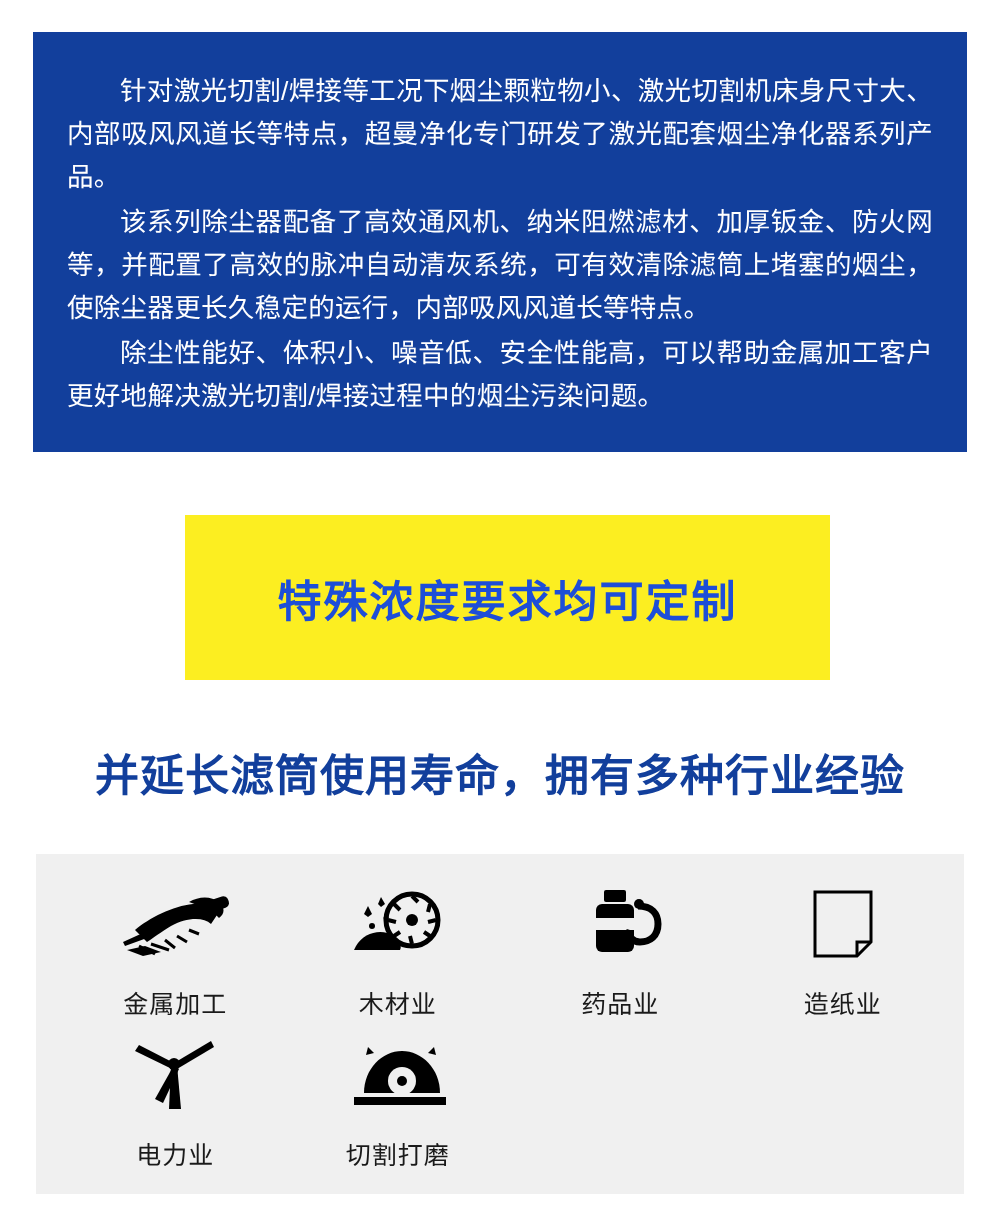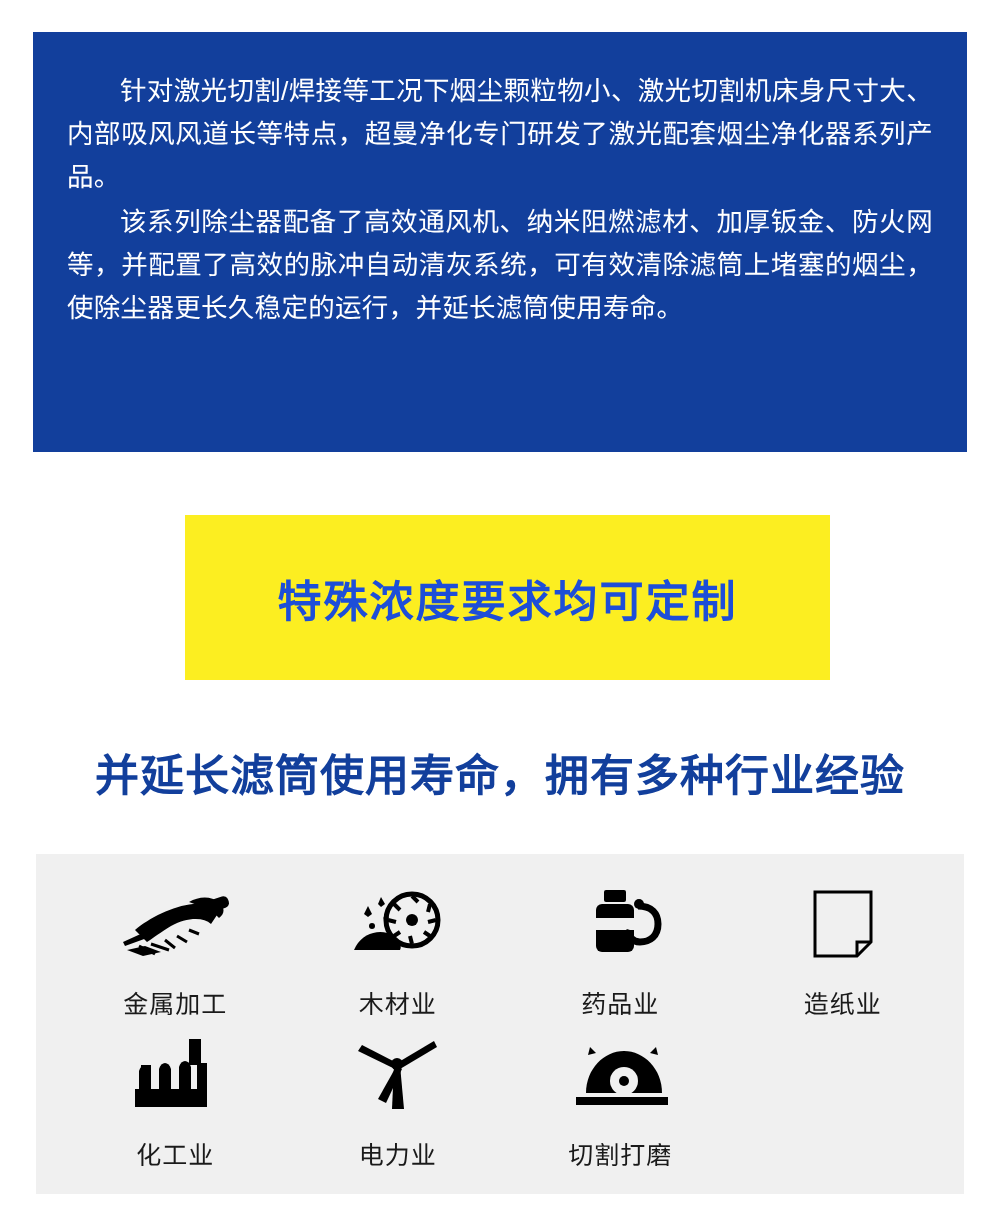--- a/index.html
+++ b/index.html
@@ -110,21 +110,22 @@
     letter-spacing: 1px;
   }
 </style>
 </head>
 <body>
 
 <div class="page">
 
   <div class="intro-panel">
     <p>针对激光切割/焊接等工况下烟尘颗粒物小、激光切割机床身尺寸大、内部吸风风道长等特点，超曼净化专门研发了激光配套烟尘净化器系列产品。</p>
-    <p>该系列除尘器配备了高效通风机、纳米阻燃滤材、加厚钣金、防火网等，并配置了高效的脉冲自动清灰系统，可有效清除滤筒上堵塞的烟尘，使除尘器更长久稳定的运行，并延长滤筒使用寿命。</p>
+    <p>该系列除尘器配备了高效通风机、纳米阻燃滤材、加厚钣金、防火网等，并配置了高效的脉冲自动清灰系统，可有效清除滤筒上堵塞的烟尘，使除尘器更长久稳定的运行，内部吸风风道长等特点。</p>
+    <p>除尘性能好、体积小、噪音低、安全性能高，可以帮助金属加工客户更好地解决激光切割/焊接过程中的烟尘污染问题。</p>
   </div>
 
   <div class="yellow-banner">
     <span class="banner-text">特殊浓度要求均可定制</span>
   </div>
 
   <div class="headline">并延长滤筒使用寿命，拥有多种行业经验</div>
 
   <div class="industries">
 
@@ -176,34 +177,20 @@
     <div class="industry">
       <span class="icon">
         <svg width="120" height="80" viewBox="0 0 120 80" aria-hidden="true">
           <path fill="none" stroke="#000" stroke-width="3" d="M32 8 L88 8 L88 58 L74 72 L32 72 Z"></path>
           <path fill="none" stroke="#000" stroke-width="3" d="M88 58 L74 58 L74 72"></path>
         </svg>
       </span>
       <span class="label">造纸业</span>
     </div>
 
-    <div class="industry">
-      <span class="icon">
-        <svg width="120" height="80" viewBox="0 0 120 80" aria-hidden="true">
-          <rect fill="#000" x="74" y="4" width="12" height="26"></rect>
-          <path fill="#000" d="M26 30 l10 0 l0 40 l-10 0 Z"></path>
-          <path fill="#000" d="M24 36 C26 28, 34 28, 36 36 L36 70 L24 70 Z"></path>
-          <path fill="#000" d="M44 34 C46 26, 54 26, 56 34 L56 70 L44 70 Z"></path>
-          <path fill="#000" d="M64 32 C66 24, 74 24, 76 32 L76 70 L64 70 Z"></path>
-          <rect fill="#000" x="20" y="54" width="70" height="18"></rect>
-          <rect fill="#000" x="82" y="28" width="10" height="44"></rect>
-        </svg>
-      </span>
-      <span class="label">化工业</span>
-    </div>
 
     <div class="industry">
       <span class="icon">
         <svg width="120" height="80" viewBox="0 0 120 80" aria-hidden="true">
           <path fill="#000" d="M56 30 L54 74 L66 74 L62 30 Z"></path>
           <path fill="#000" d="M59 28 L96 6 L99 12 L62 34 Z"></path>
           <path fill="#000" d="M59 28 L24 10 L20 16 L57 34 Z"></path>
           <path fill="#000" d="M59 30 L40 64 L48 68 L64 34 Z"></path>
           <circle cx="59" cy="29" r="6" fill="#000"></circle>
         </svg>

